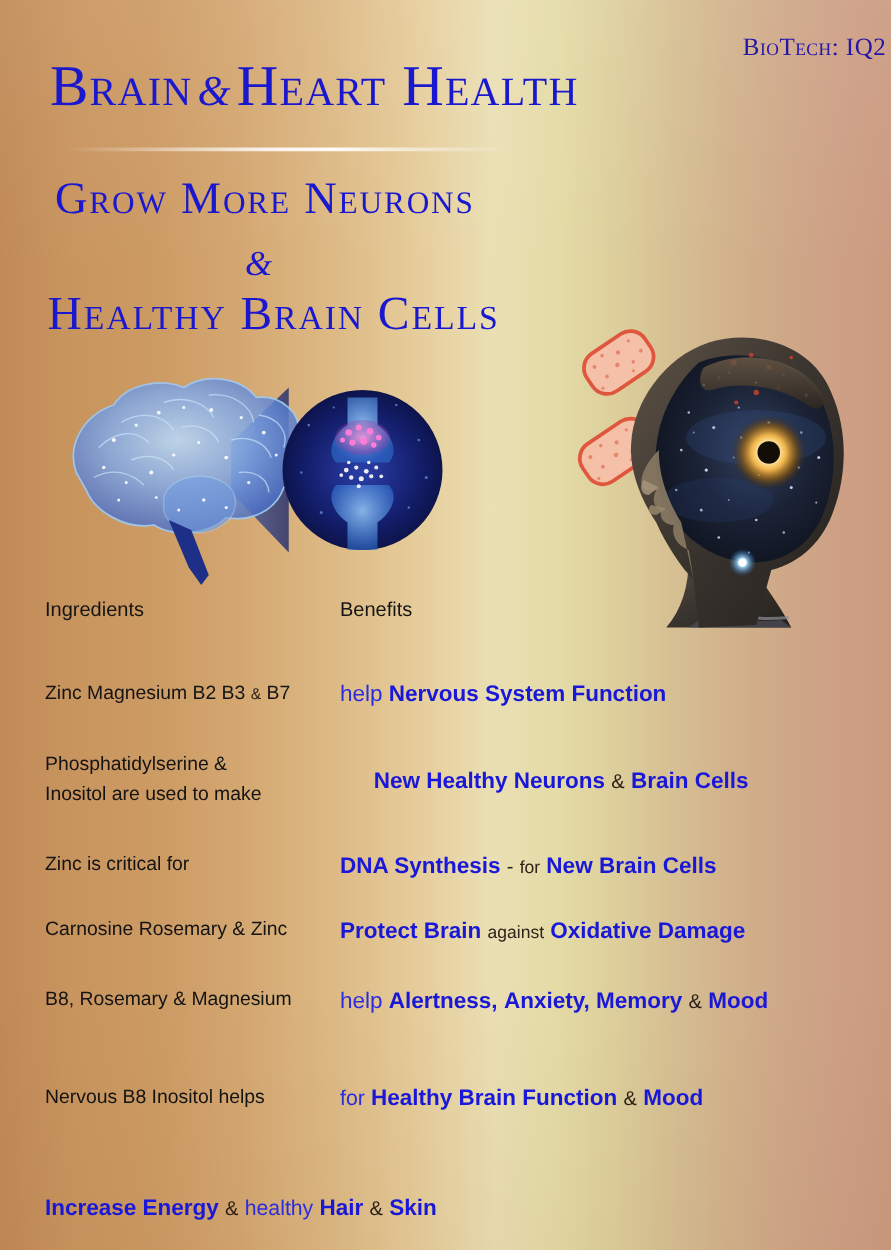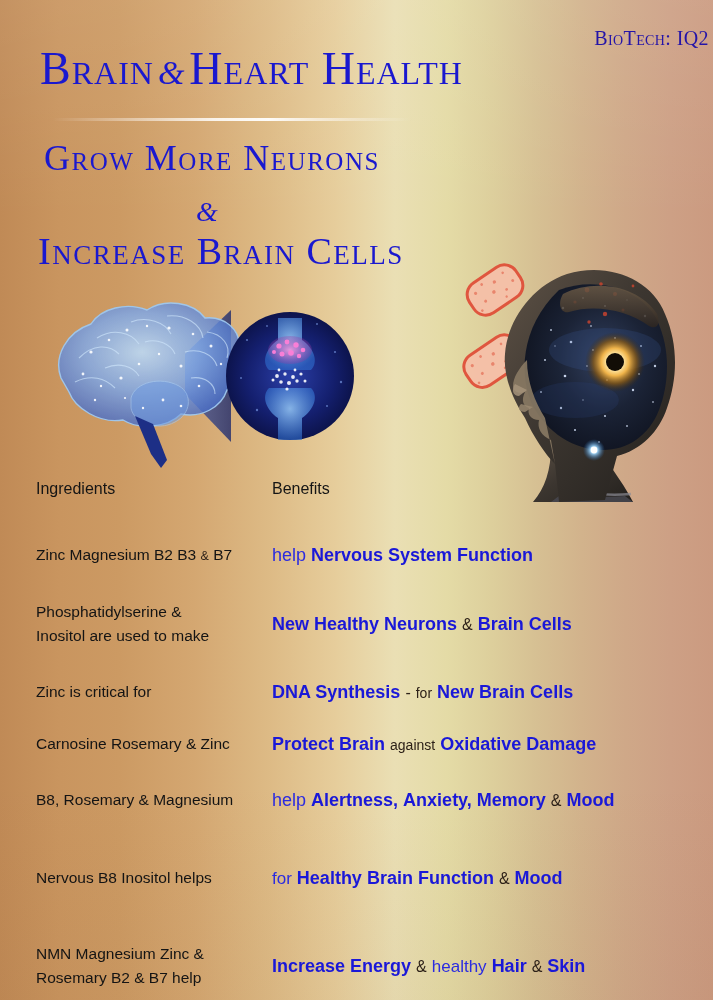--- a/index.html
+++ b/index.html
@@ -109,21 +109,21 @@
     font-family:"Liberation Sans", sans-serif;
     color:#1a18d8;
   }
   .b{font-weight:bold;color:#1a18d8;}
   .lt{font-weight:normal;color:#2b2be0;}
   .dk{color:#2d2118;font-weight:normal;font-size:16px;}
   .dk-sm{color:#2d2118;font-weight:normal;font-size:14px;}
   .amp-sm{font-size:12.5px;color:#2d2118;}
 
   .r1{height:58px;}
-  .r2{height:80px;}
+  .r2{height:80px;gap:27px;}
   .r3{height:56px;}
   .r4{height:48px;}
   .r5{height:64px;}
   .r6{height:92px;}
   .r7{height:84px;}
 </style>
 </head>
 <body>
 
 <div id="poster">
@@ -131,21 +131,21 @@
   <div class="brand">BioTech:  IQ2</div>
 
   <div class="title-main">
     <span>Brain</span><span class="amp">&amp;</span><span>Heart Health</span>
   </div>
 
   <div class="divider"></div>
 
   <div class="title-sub1">Grow More Neurons</div>
   <div class="title-amp">&amp;</div>
-  <div class="title-sub2">Increase Brain Cells</div>
+  <div class="title-sub2">Healthy Brain Cells</div>
 
   <div class="art-brain">
     <svg viewBox="0 0 320 195" width="320" height="195">
       <defs>
         <radialGradient id="brainG" cx="45%" cy="40%" r="70%">
           <stop offset="0%" stop-color="#bcd9f5" stop-opacity=".95"></stop>
           <stop offset="45%" stop-color="#7fa8e8" stop-opacity=".88"></stop>
           <stop offset="100%" stop-color="#3355b8" stop-opacity=".85"></stop>
         </radialGradient>
         <radialGradient id="synG" cx="50%" cy="50%" r="62%">
@@ -502,24 +502,20 @@
         <div>
           <span class="lt" style="font-size:17px">for</span>
           <span class="b">Healthy Brain Function</span>
           <span class="dk">&amp;</span>
           <span class="b">Mood</span>
         </div>
       </div>
     </div>
 
     <div class="row r7">
-      <div class="cell-ing">
-        <div>NMN Magnesium Zinc &amp;</div>
-        <div>Rosemary B2 &amp; B7 help</div>
-      </div>
       <div class="cell-ben">
         <span class="b">Increase Energy</span>
         <span class="dk">&amp;</span>
         <span class="lt" style="font-size:17px">healthy</span>
         <span class="b">Hair</span>
         <span class="dk">&amp;</span>
         <span class="b">Skin</span>
       </div>
     </div>
 

